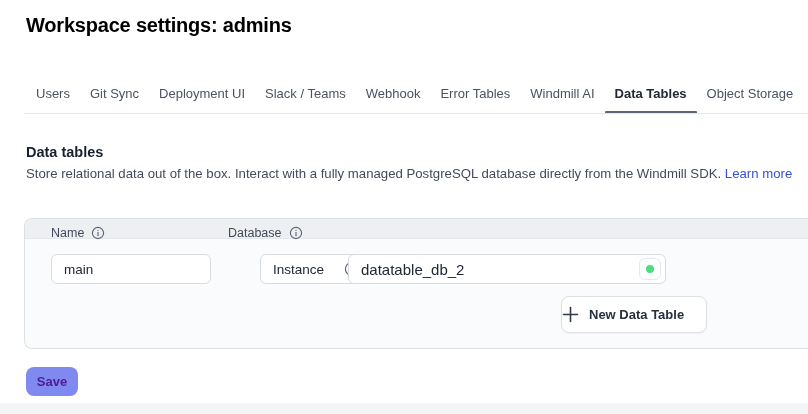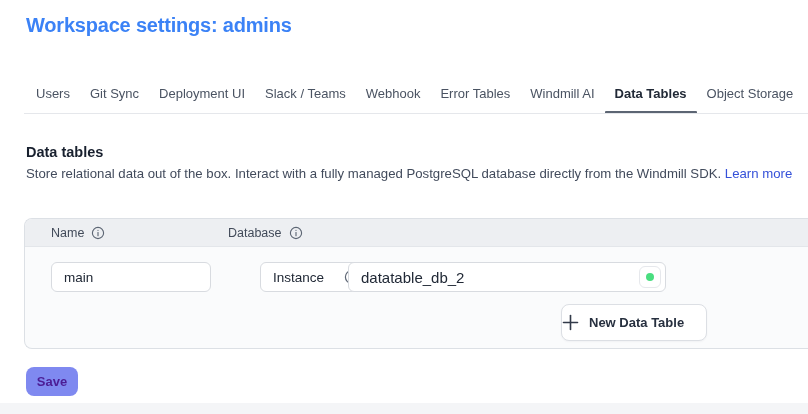--- a/index.html
+++ b/index.html
@@ -9,21 +9,21 @@
     font-family: "Liberation Sans", "DejaVu Sans", sans-serif;
     overflow: hidden;
     position: relative;
     color: #1f2937;
   }
   .page { position: relative; width: 808px; height: 414px; }
 
   
   .page-title {
     position: absolute; left: 26px; top: 14px;
-    font-size: 20px; font-weight: 700; color: #3b82f6;
+    font-size: 20px; font-weight: 700; color: #000000;
     letter-spacing: -0.2px;
   }
 
   
   .tabbar {
     position: absolute; left: 24px; top: 77px; right: 0;
     border-bottom: 1px solid #e5e7eb;
     display: flex; align-items: stretch;
     white-space: nowrap; overflow: hidden;
     padding-left: 2px;
@@ -57,21 +57,21 @@
 
   
   .table-card {
     position: absolute; left: 24px; top: 218px; right: 0; height: 131px;
     border: 1px solid #dce0e5; border-right: none;
     border-radius: 8px 0 0 8px;
     background: #fafbfc;
     overflow: hidden;
   }
   .table-head {
-    height: 28px; background: #edeff2;
+    height: 20px; background: #edeff2;
     border-bottom: 1px solid #e3e6ea;
     position: relative;
     font-size: 12.5px; color: #414a59;
   }
   .th { position: absolute; top: 0; height: 28px; display: flex; align-items: center; gap: 7px; }
   .th-name { left: 26px; }
   .th-database { left: 203px; }
 
   .info-icon { width: 14px; height: 14px; color: #5d6674; display: inline-block; flex: 0 0 auto; }
 

